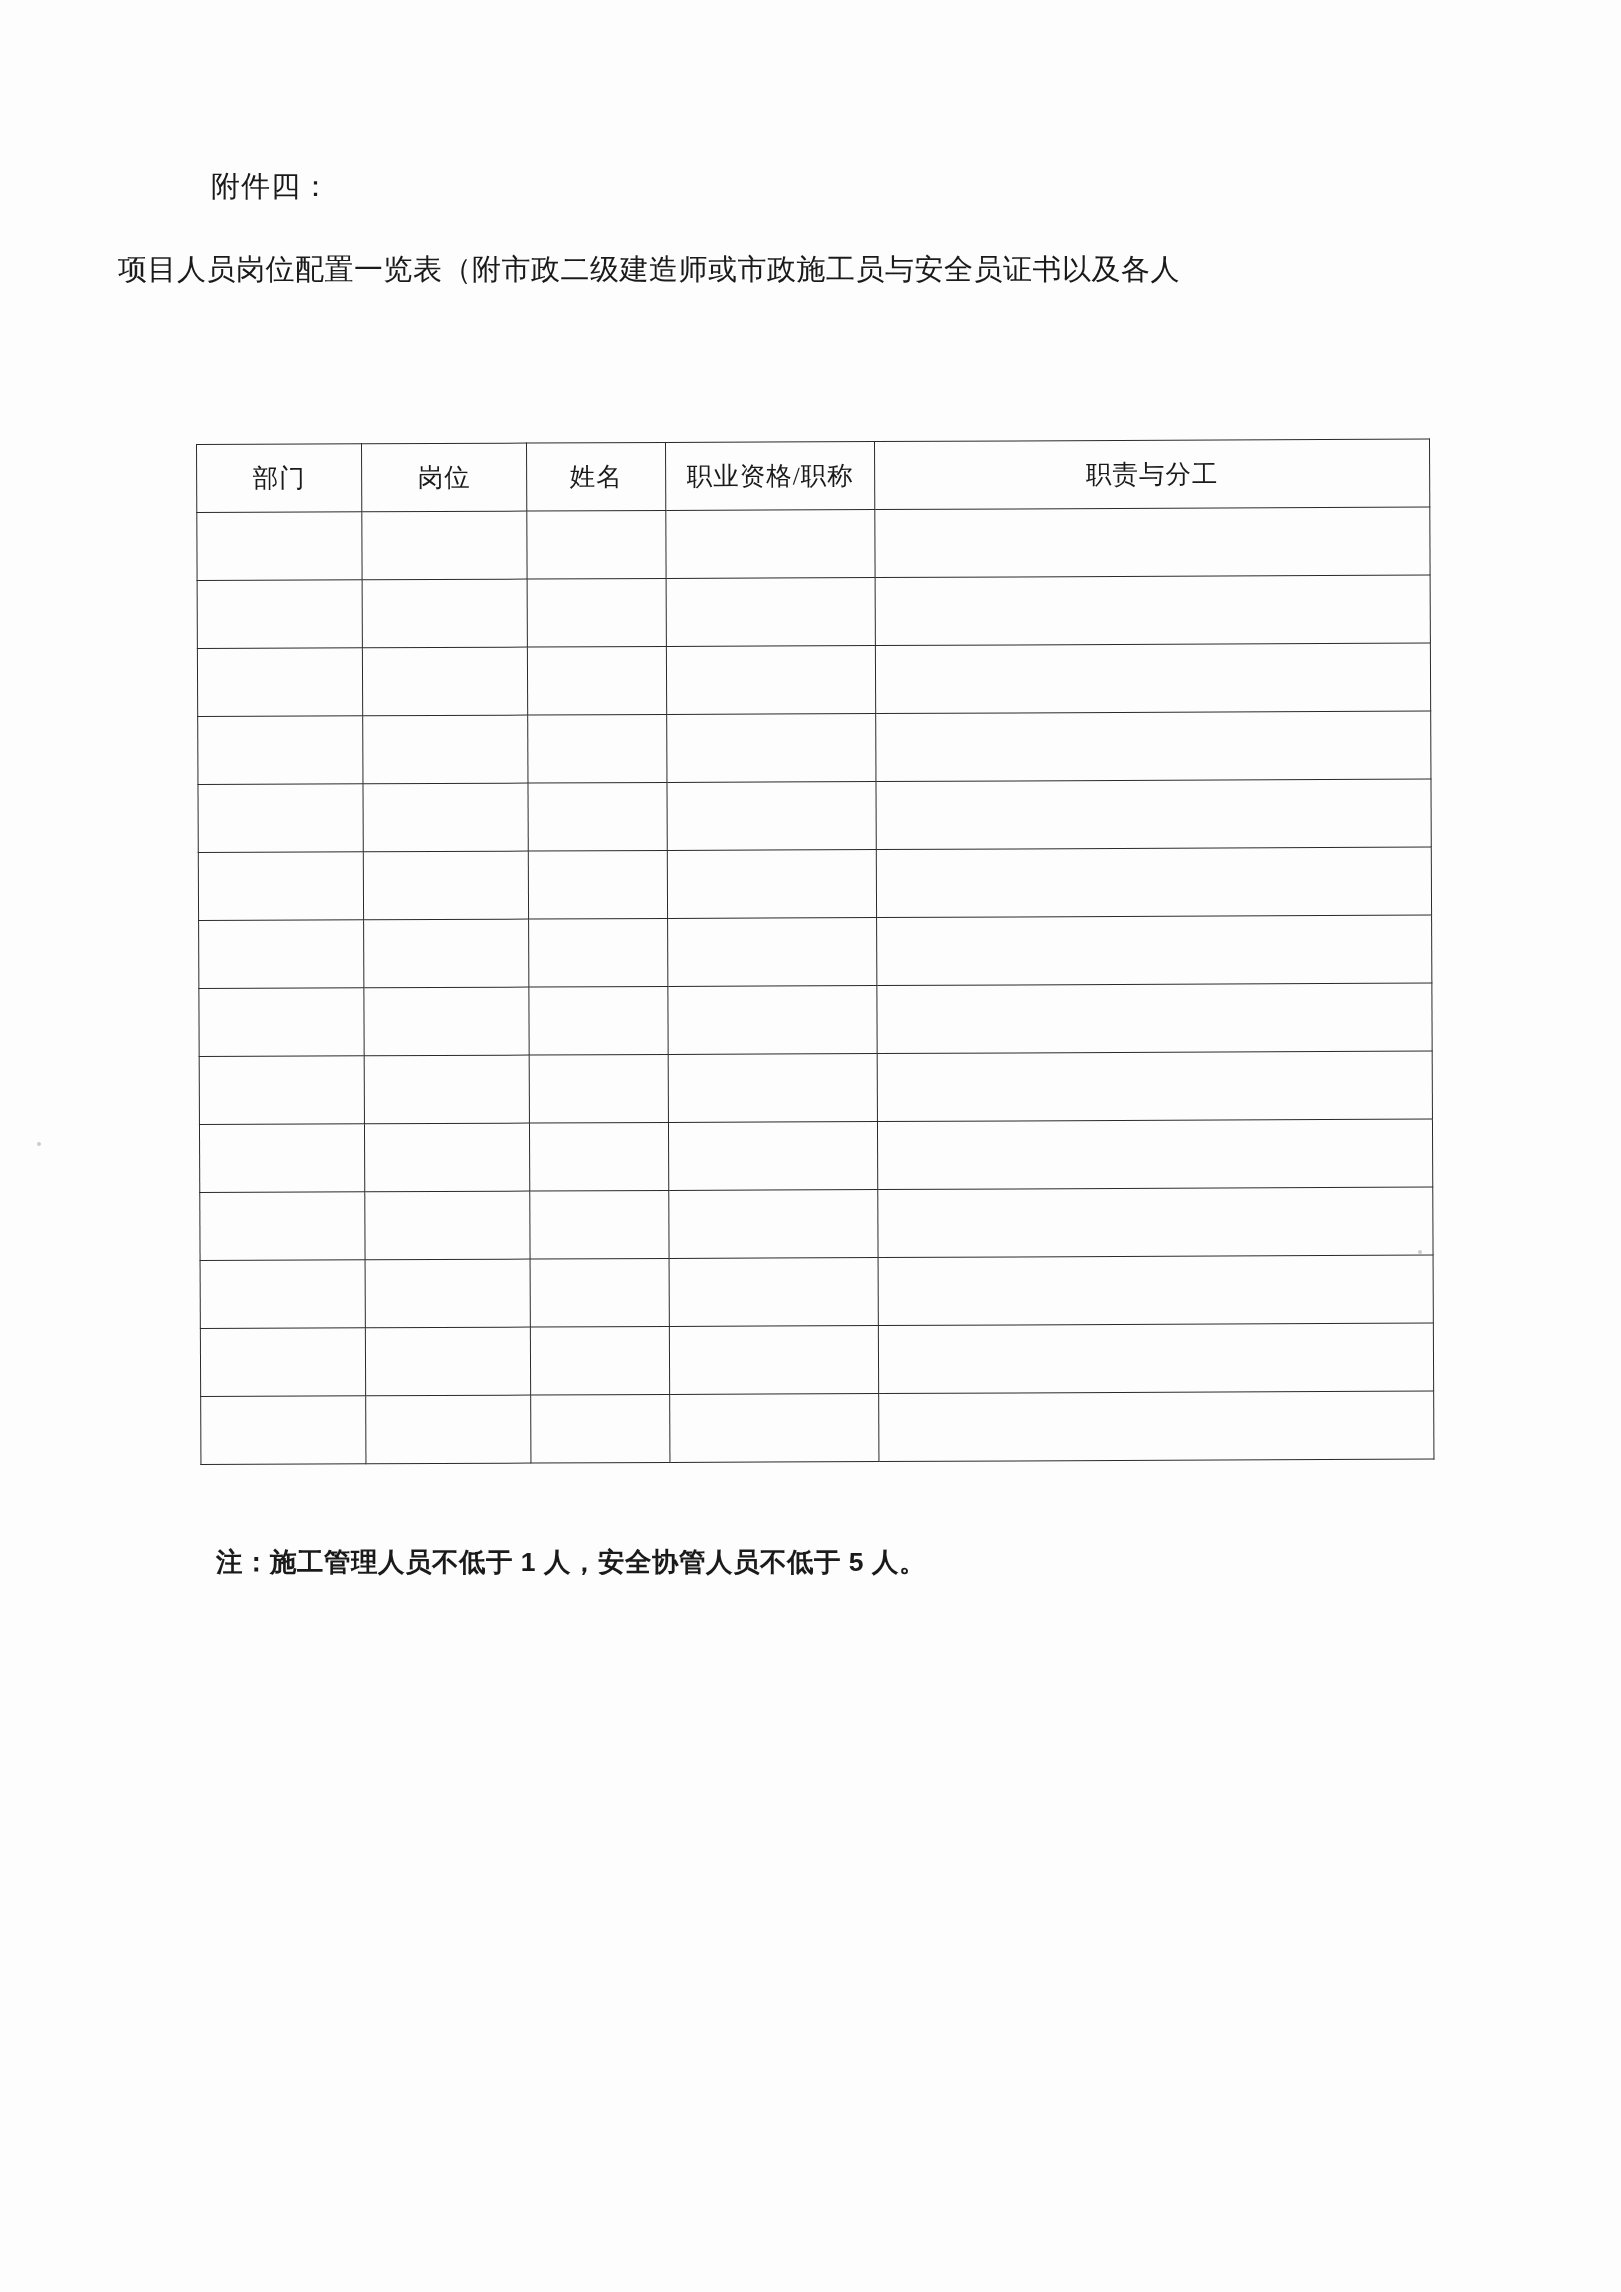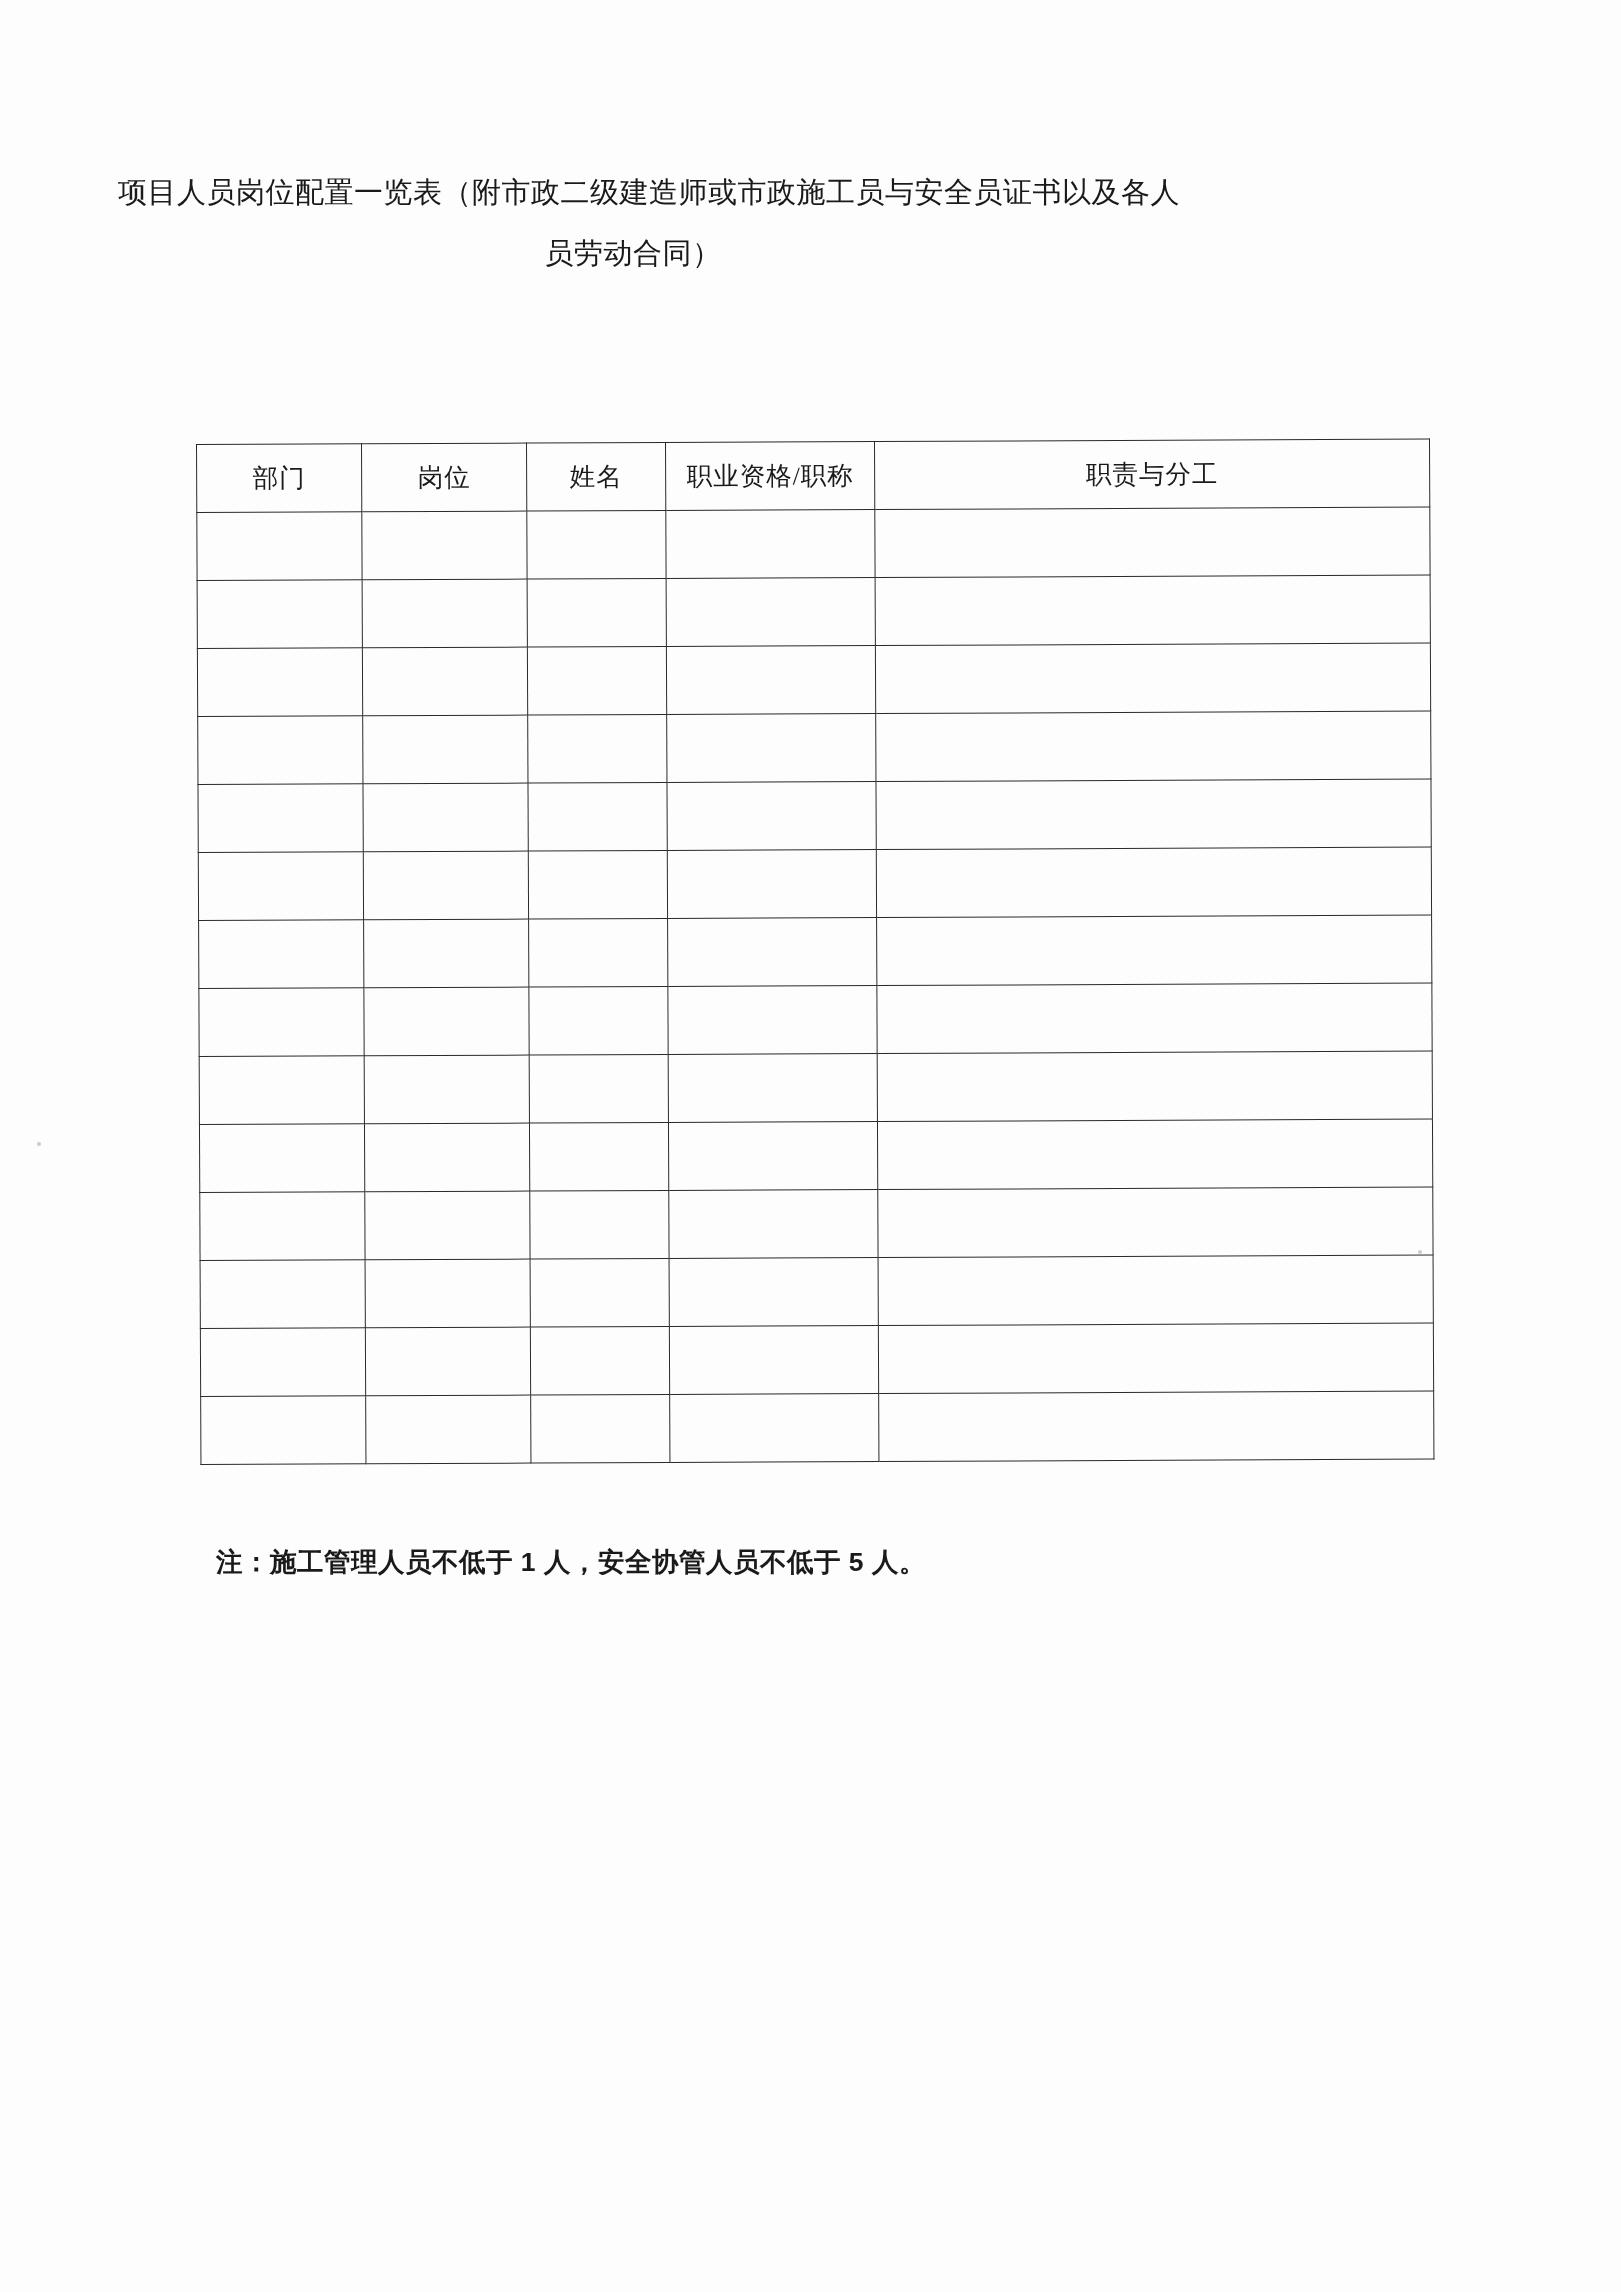--- a/index.html
+++ b/index.html
@@ -106,24 +106,24 @@
 </head>
 <body>
 
 <div class="page">
 
   <div class="speck" style="left:37px; top:1142px;"></div>
   <div class="speck" style="left:1418px; top:1250px;"></div>
 
   <div class="doc-body">
 
+    <div class="attachment-label">附件四：</div>
 
     <div class="doc-title">
       <span class="line1">项目人员岗位配置一览表（附市政二级建造师或市政施工员与安全员证书以及各人</span>
-      <span class="line2">员劳动合同）</span>
     </div>
 
     <table class="staff-table">
       <colgroup>
         <col class="col-dept">
         <col class="col-post">
         <col class="col-name">
         <col class="col-qual">
         <col class="col-duty">
       </colgroup>

